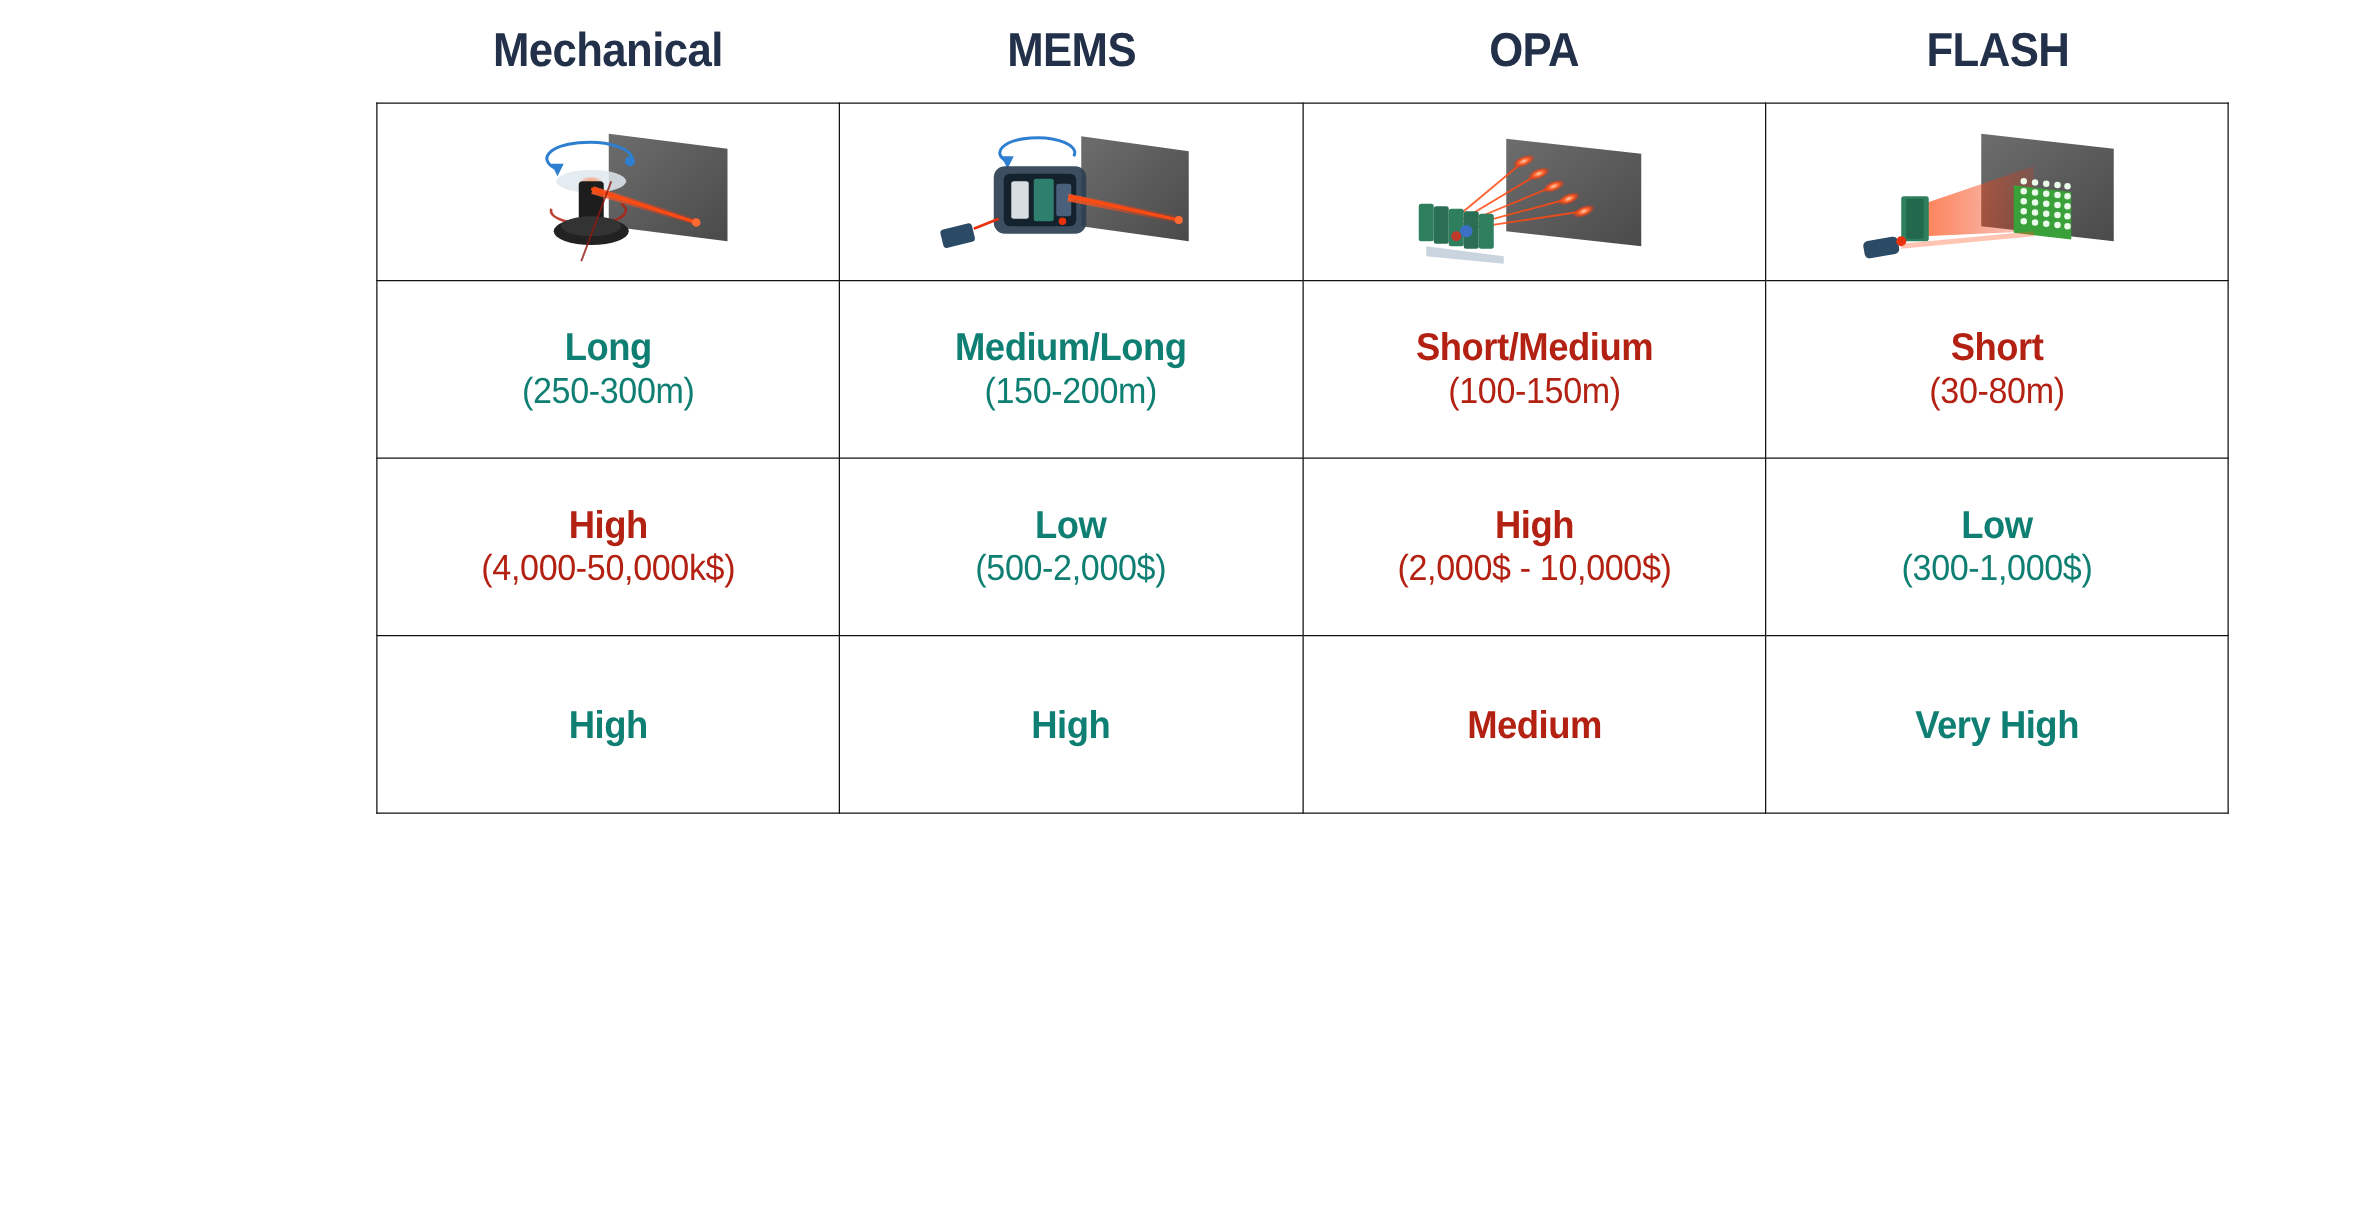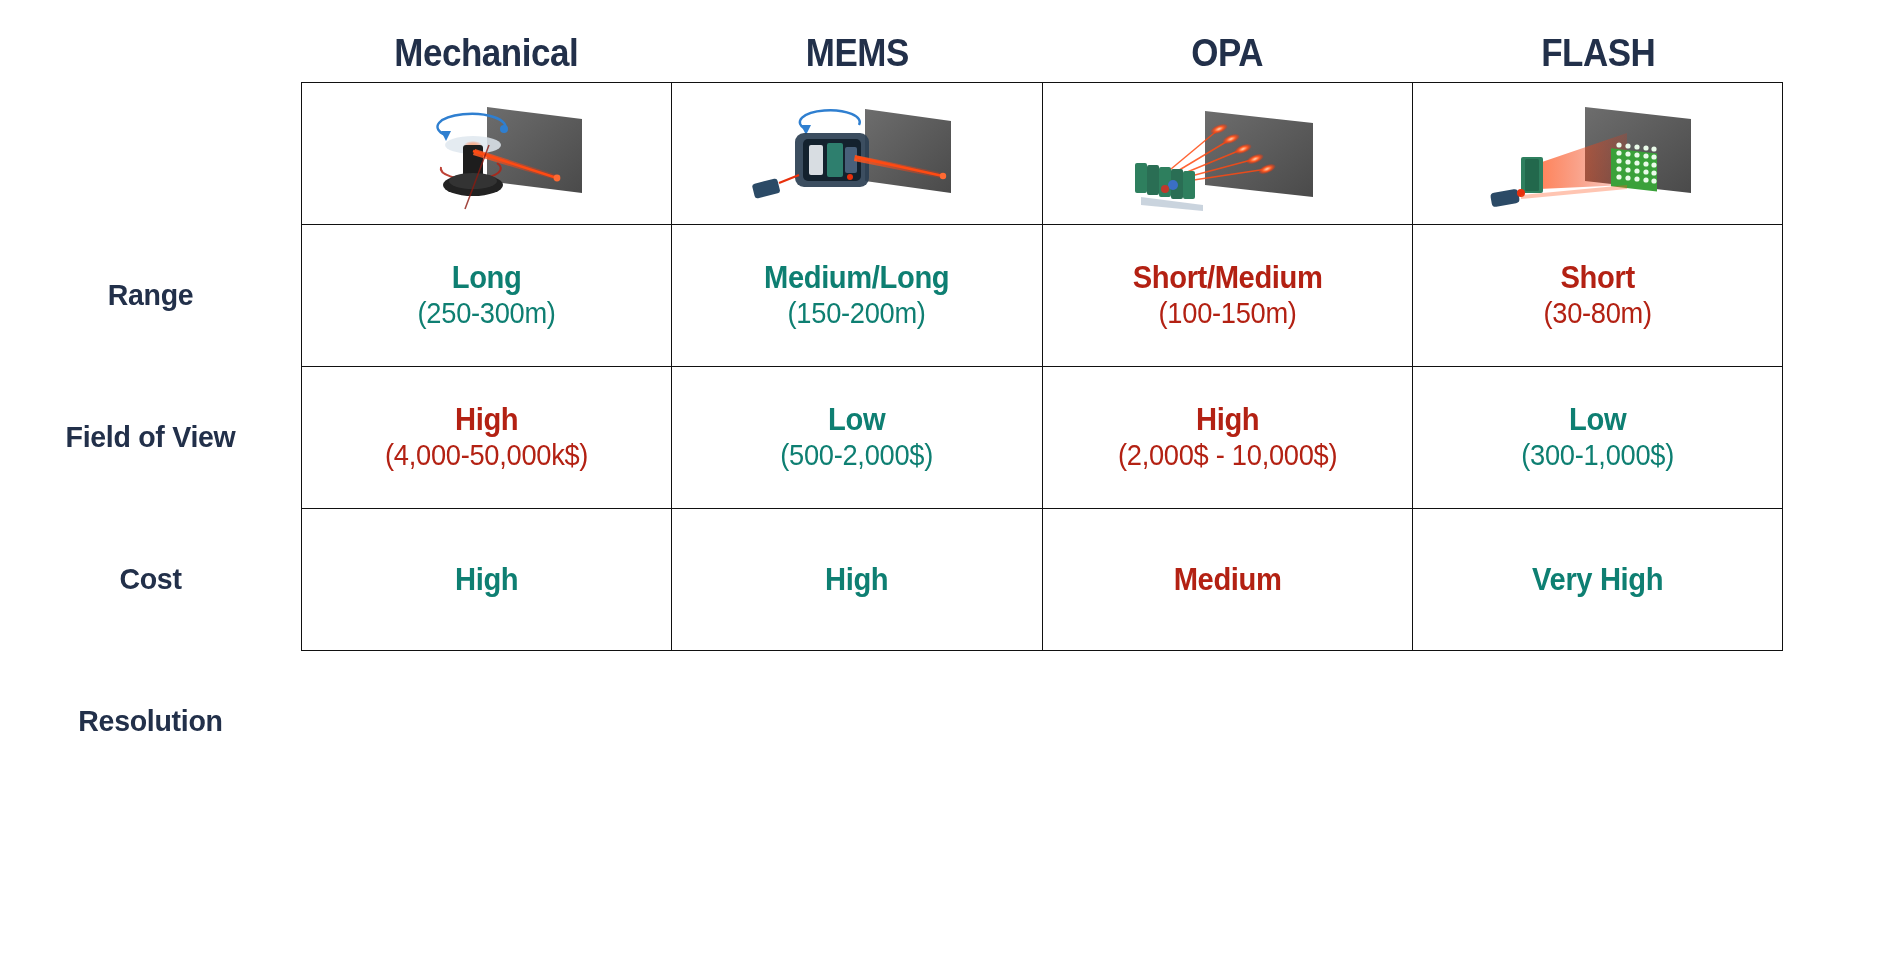--- a/index.html
+++ b/index.html
@@ -17,21 +17,21 @@
     position: relative;
     width: 1884px;
     height: 964px;
     background: #ffffff;
   }
 
   
   .col-headers {
     position: absolute;
     left: 301px;
-    top: 12px;
+    top: 0px;
     width: 1482px;
     height: 82px;
     display: flex;
   }
   .col-header {
     flex: 1 1 0;
     display: flex;
     align-items: center;
     justify-content: center;
     font-size: 38px;
@@ -122,35 +122,20 @@
       <span>MEMS</span>
     </div>
     <div class="col-header">
       <span>OPA</span>
     </div>
     <div class="col-header">
       <span>FLASH</span>
     </div>
   </div>
 
-  <div class="row-labels">
-    <div class="rl-spacer"></div>
-    <div class="row-label rl-h">
-      <span>Range</span>
-    </div>
-    <div class="row-label rl-h">
-      <span>Field of View</span>
-    </div>
-    <div class="row-label rl-h">
-      <span>Cost</span>
-    </div>
-    <div class="row-label rl-h">
-      <span>Resolution</span>
-    </div>
-  </div>
 
   <table class="table">
     <tbody>
 
       <tr>
 
         <td class="r-img">
           <div class="illus">
             <svg width="240" height="130" viewBox="0 0 240 130" aria-hidden="true">
               <defs>

